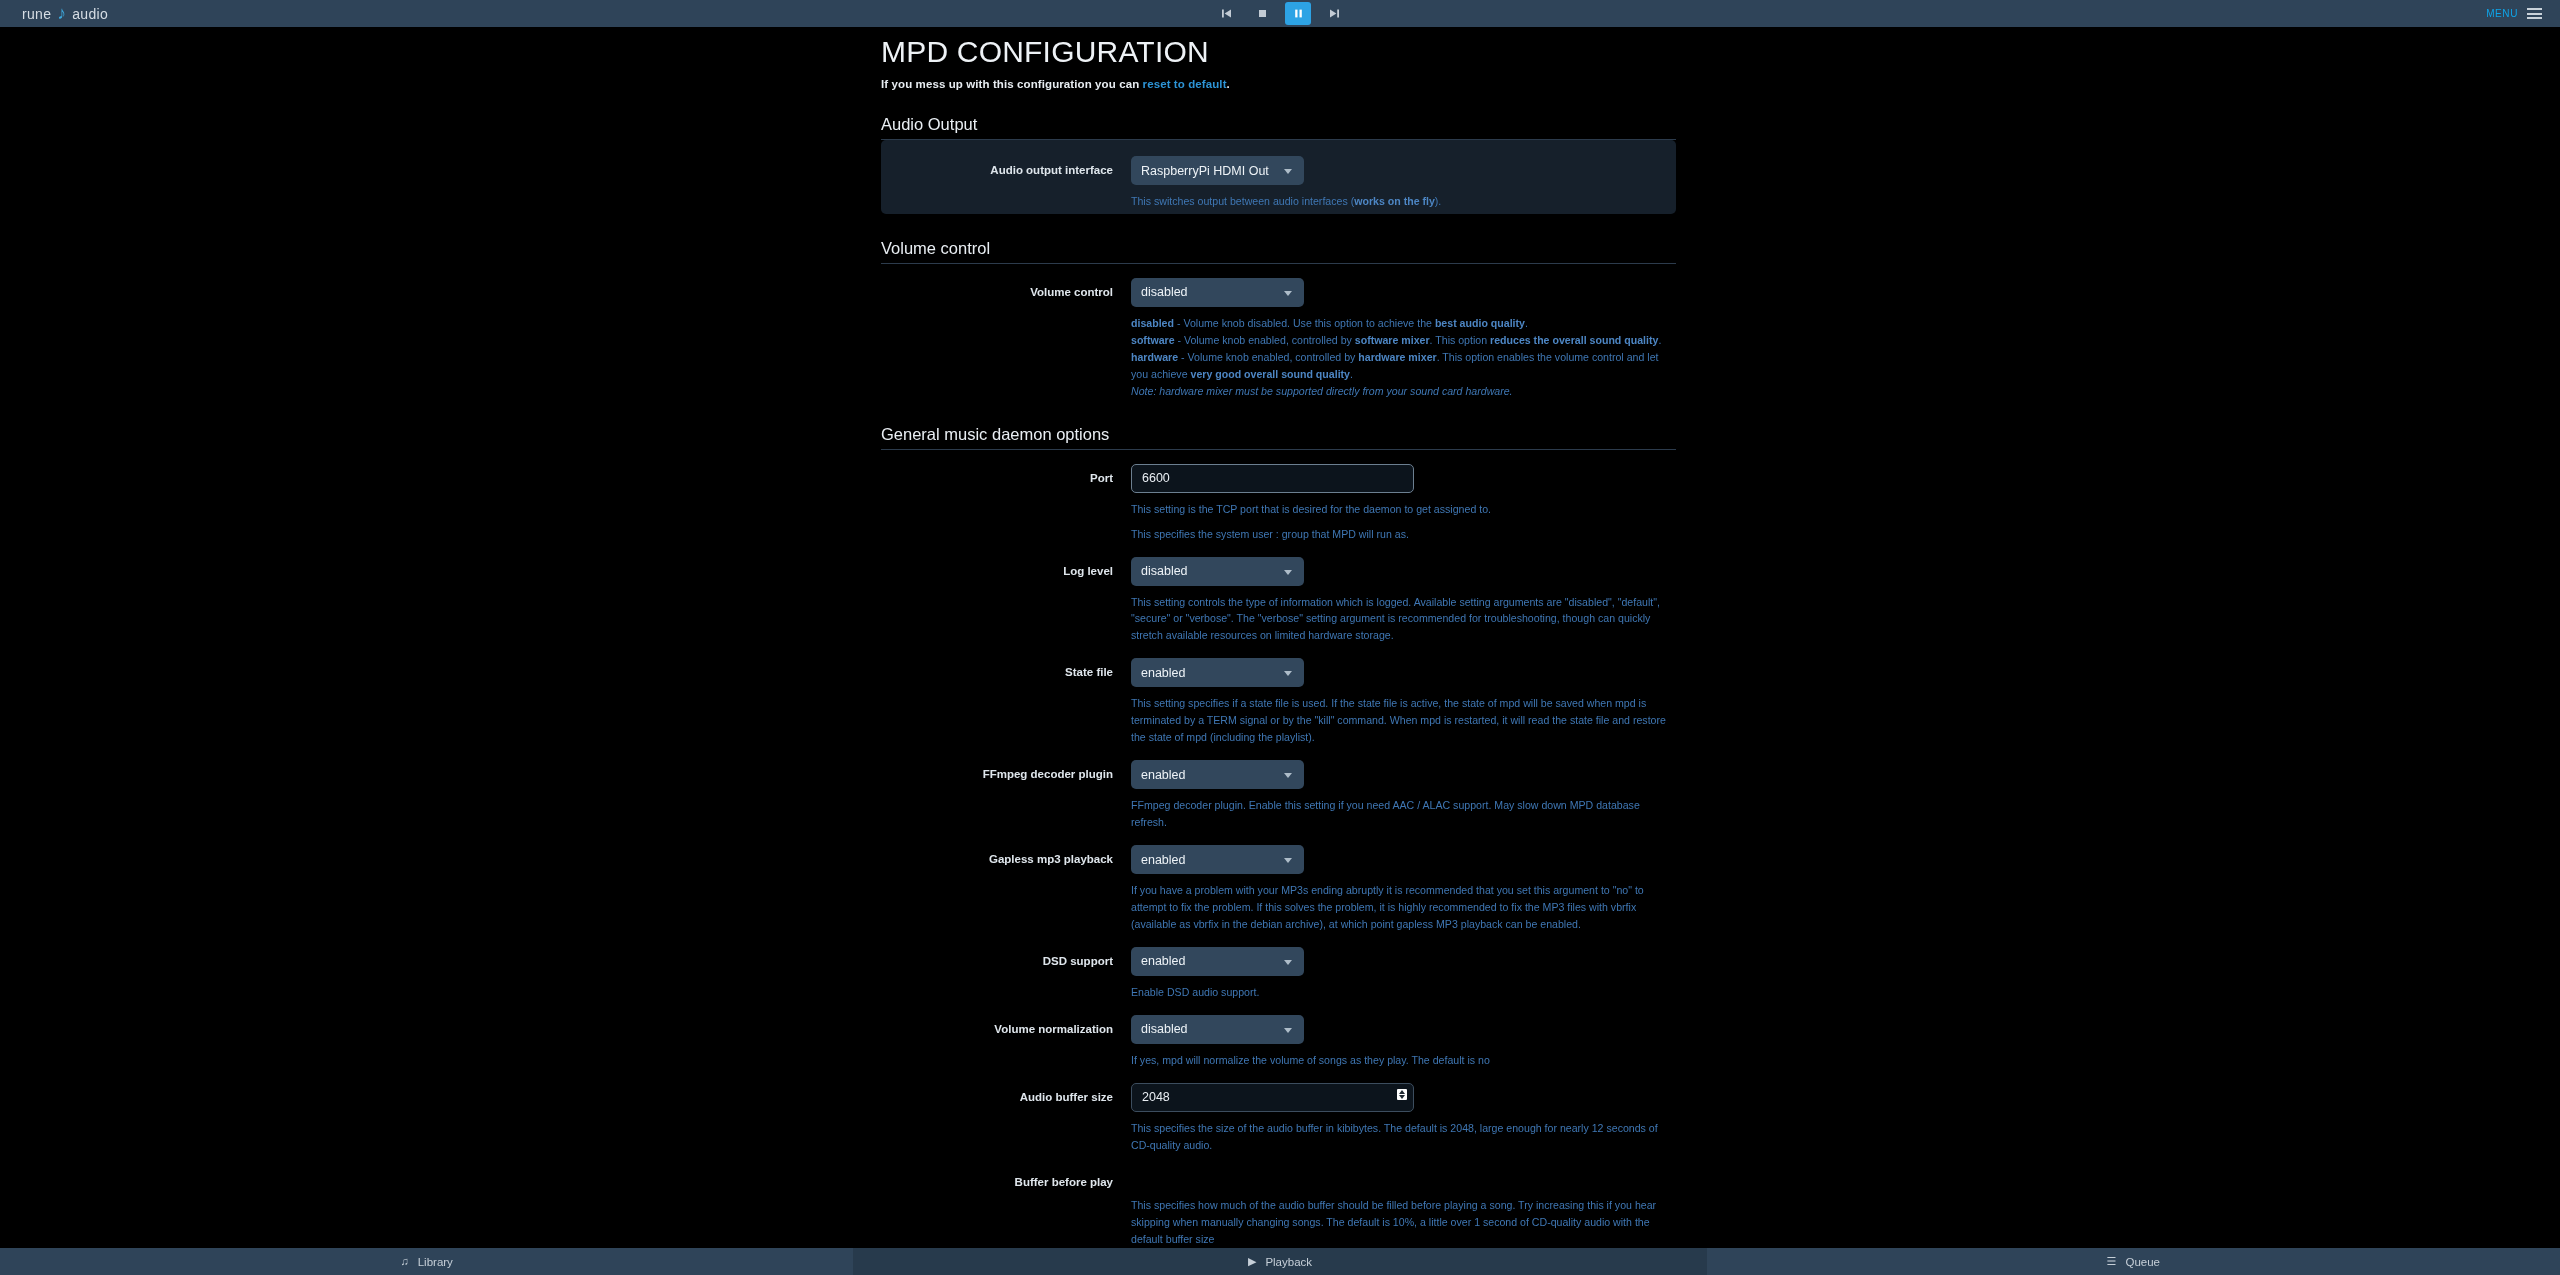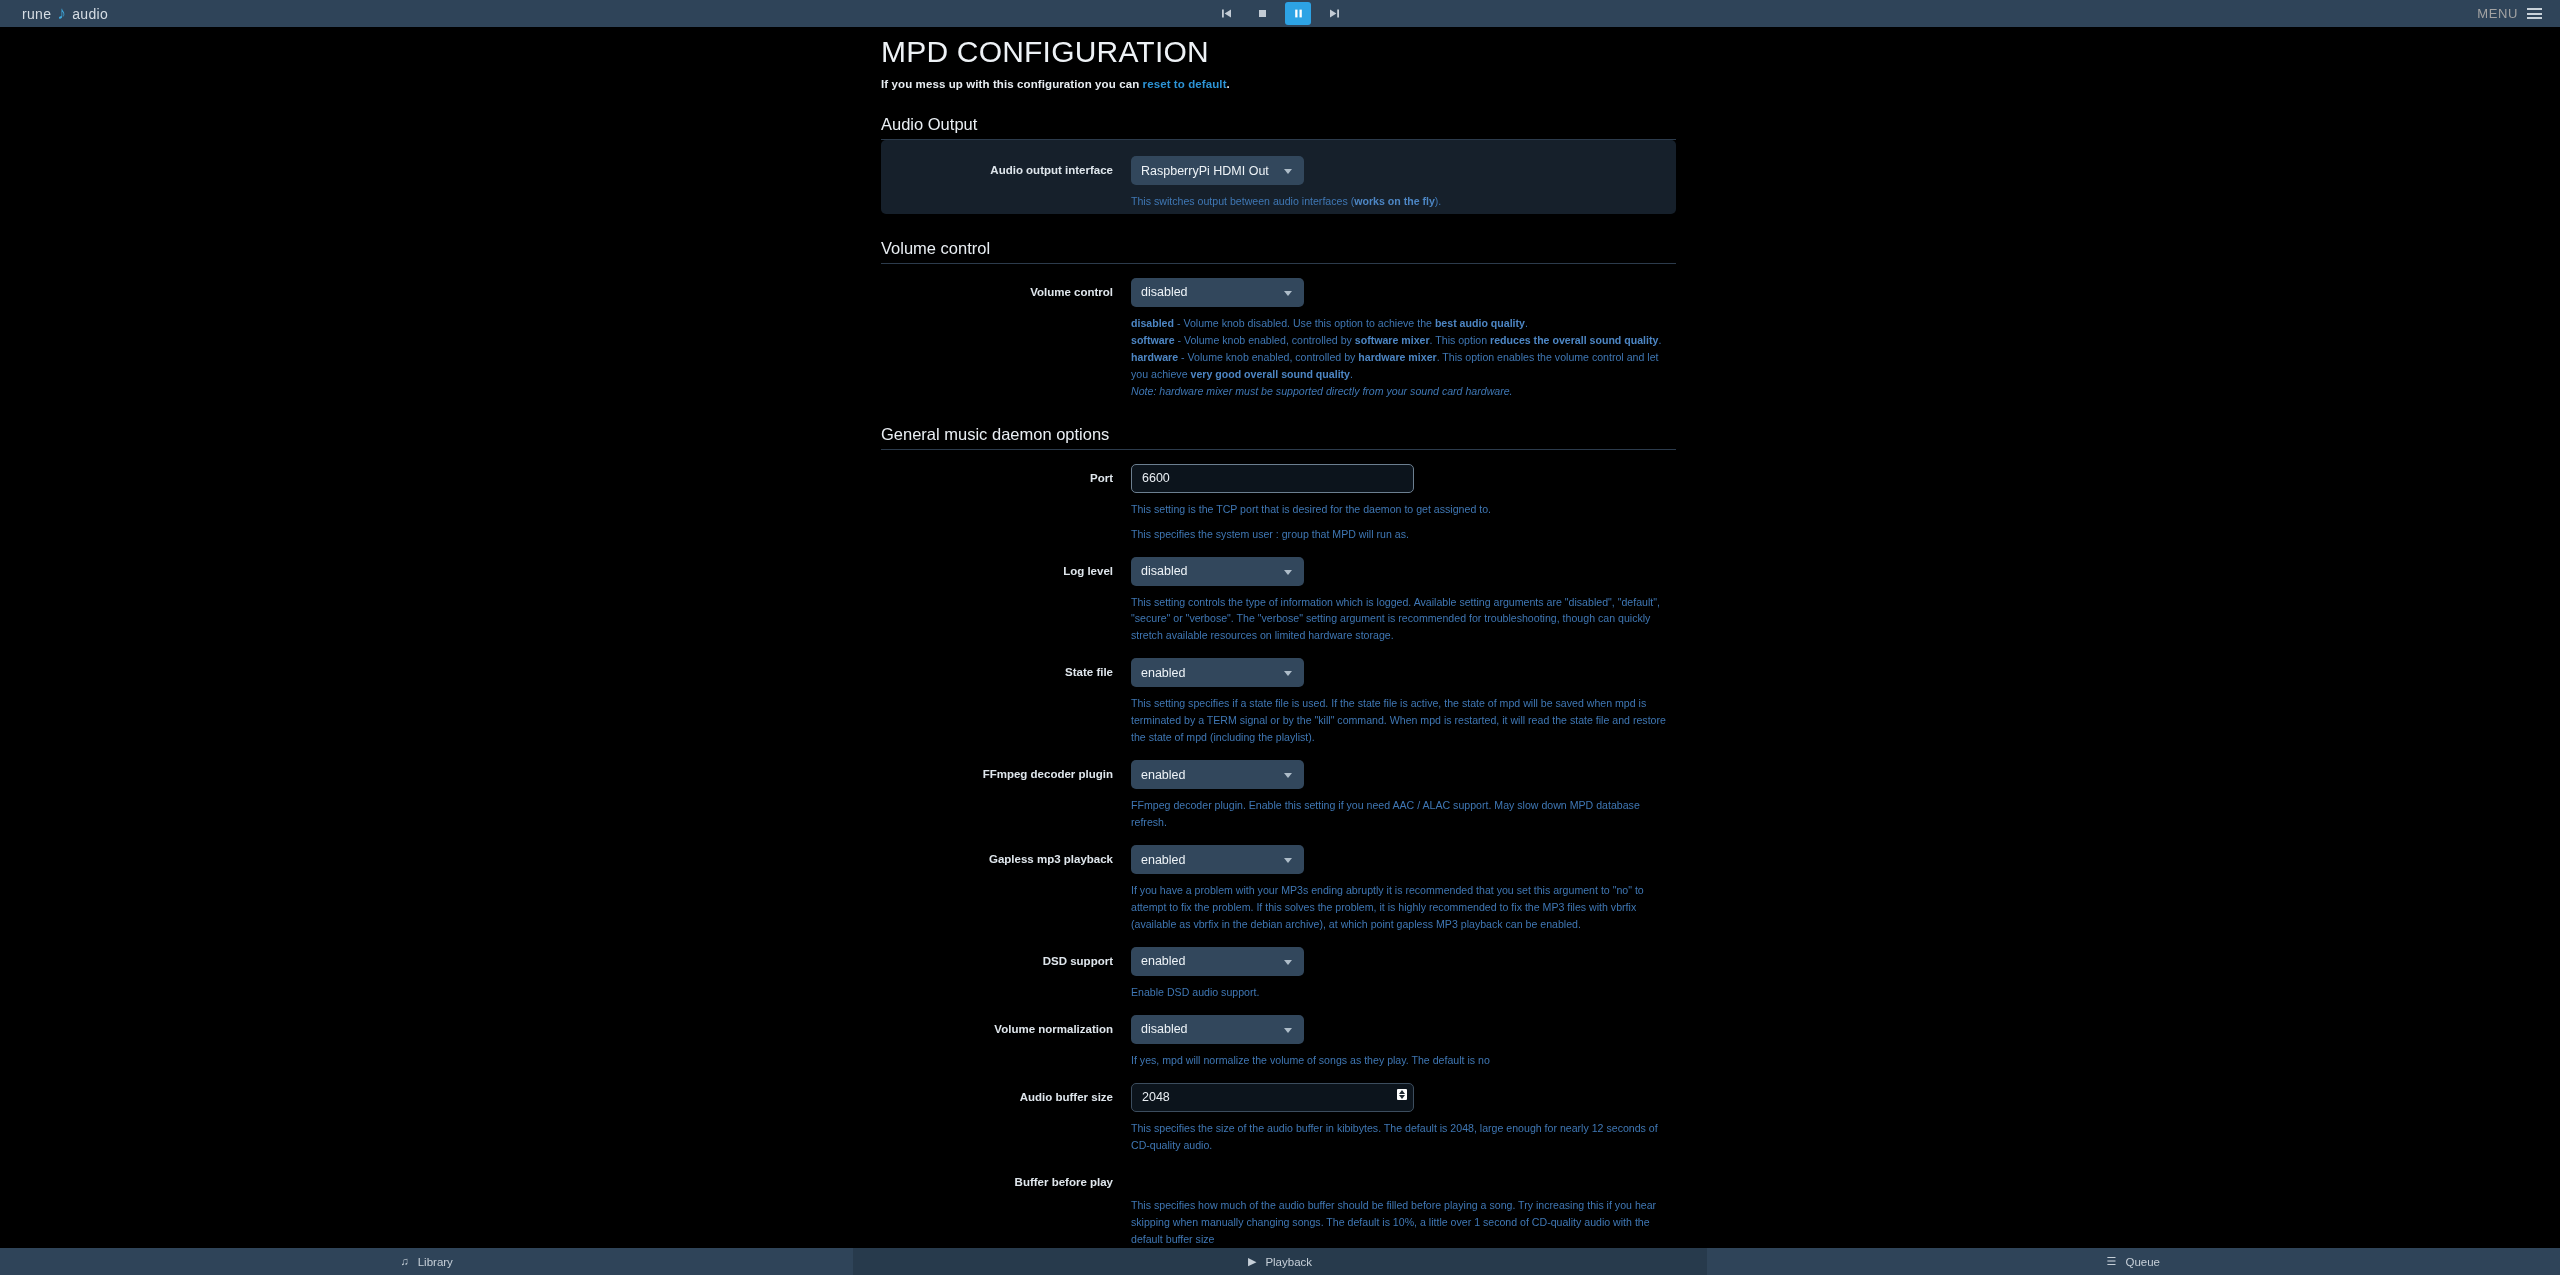--- a/index.html
+++ b/index.html
@@ -38,21 +38,21 @@
     display: flex; align-items: center; justify-content: center;
     color: #c3ccd5; background: transparent; cursor: pointer;
   }
   .tbtn.active { background: #2da3e5; color: #ffffff; }
   .tbtn svg { display: block; }
 
   #menu {
     position: absolute; right: 18px; top: 0; height: 27px;
     display: flex; align-items: center; gap: 9px; cursor: pointer;
   }
-  #menu .mlabel { color: #a3a3a3; font-size: 13px; letter-spacing: .6px; }
+  #menu .mlabel { color: #0ea5e9; font-size: 10px; letter-spacing: .6px; }
   #menu .burger { display: flex; flex-direction: column; gap: 2.5px; }
   #menu .burger i { display: block; width: 15px; height: 2px; background: #c9d2da; }
 
   
   #page {
     position: absolute; top: 27px; left: 0; width: 2264px; height: 1221px;
     background: #000000;
   }
   #content {
     position: absolute; left: 881px; top: 0; width: 795px;

